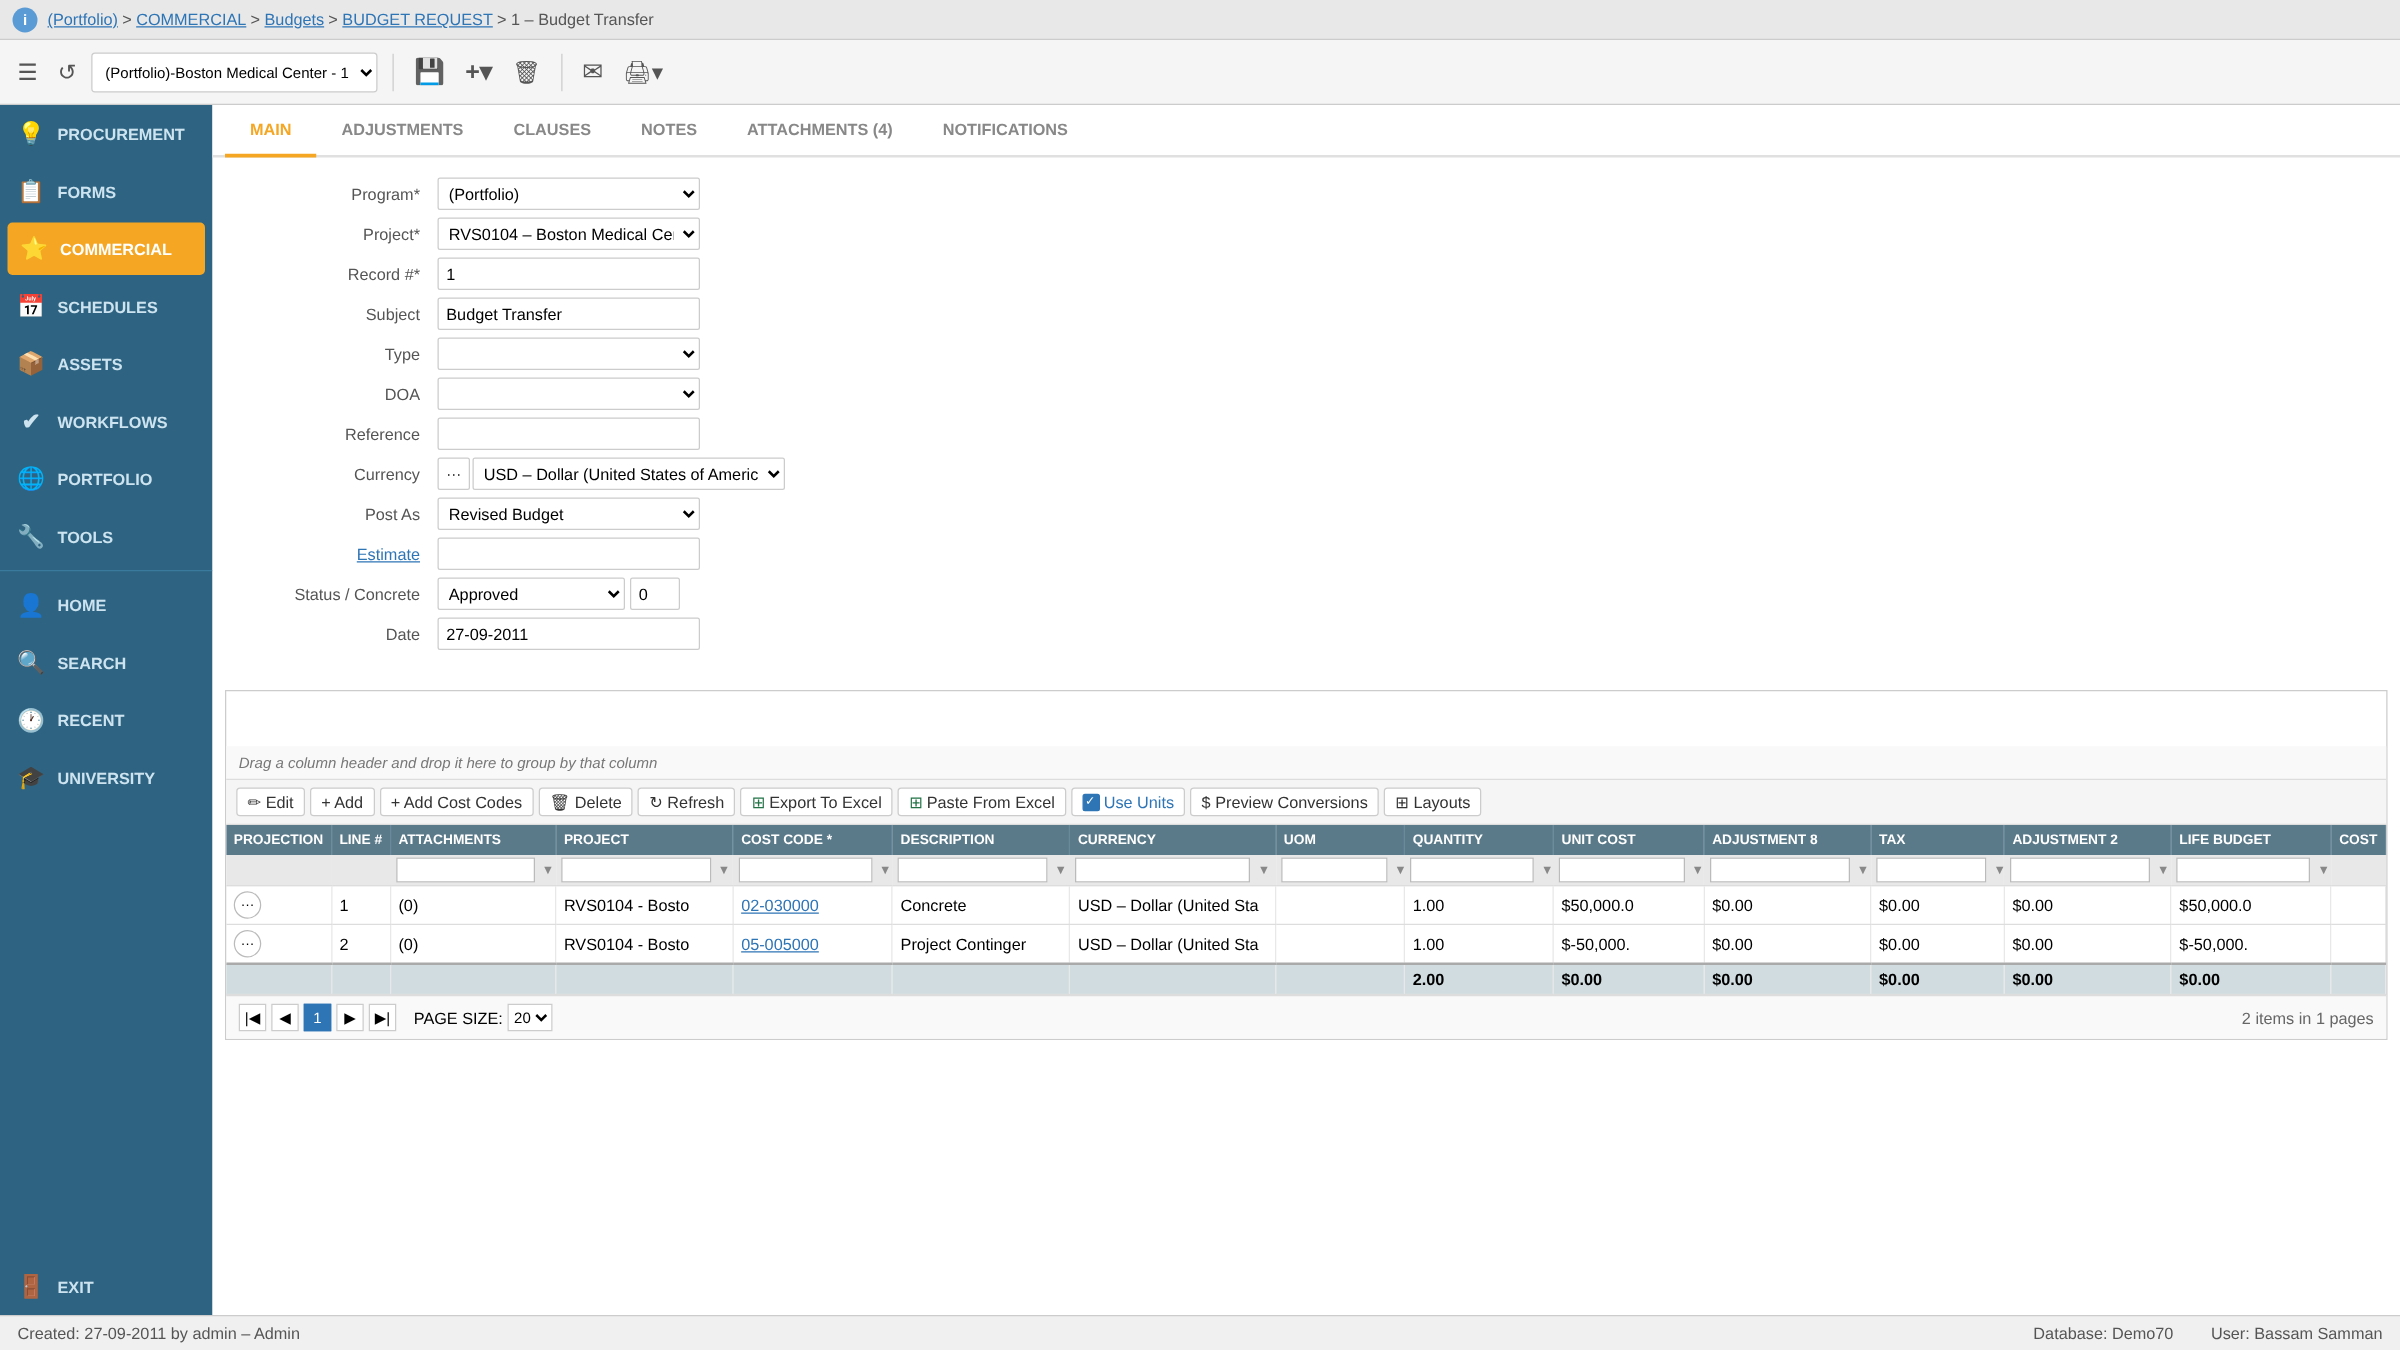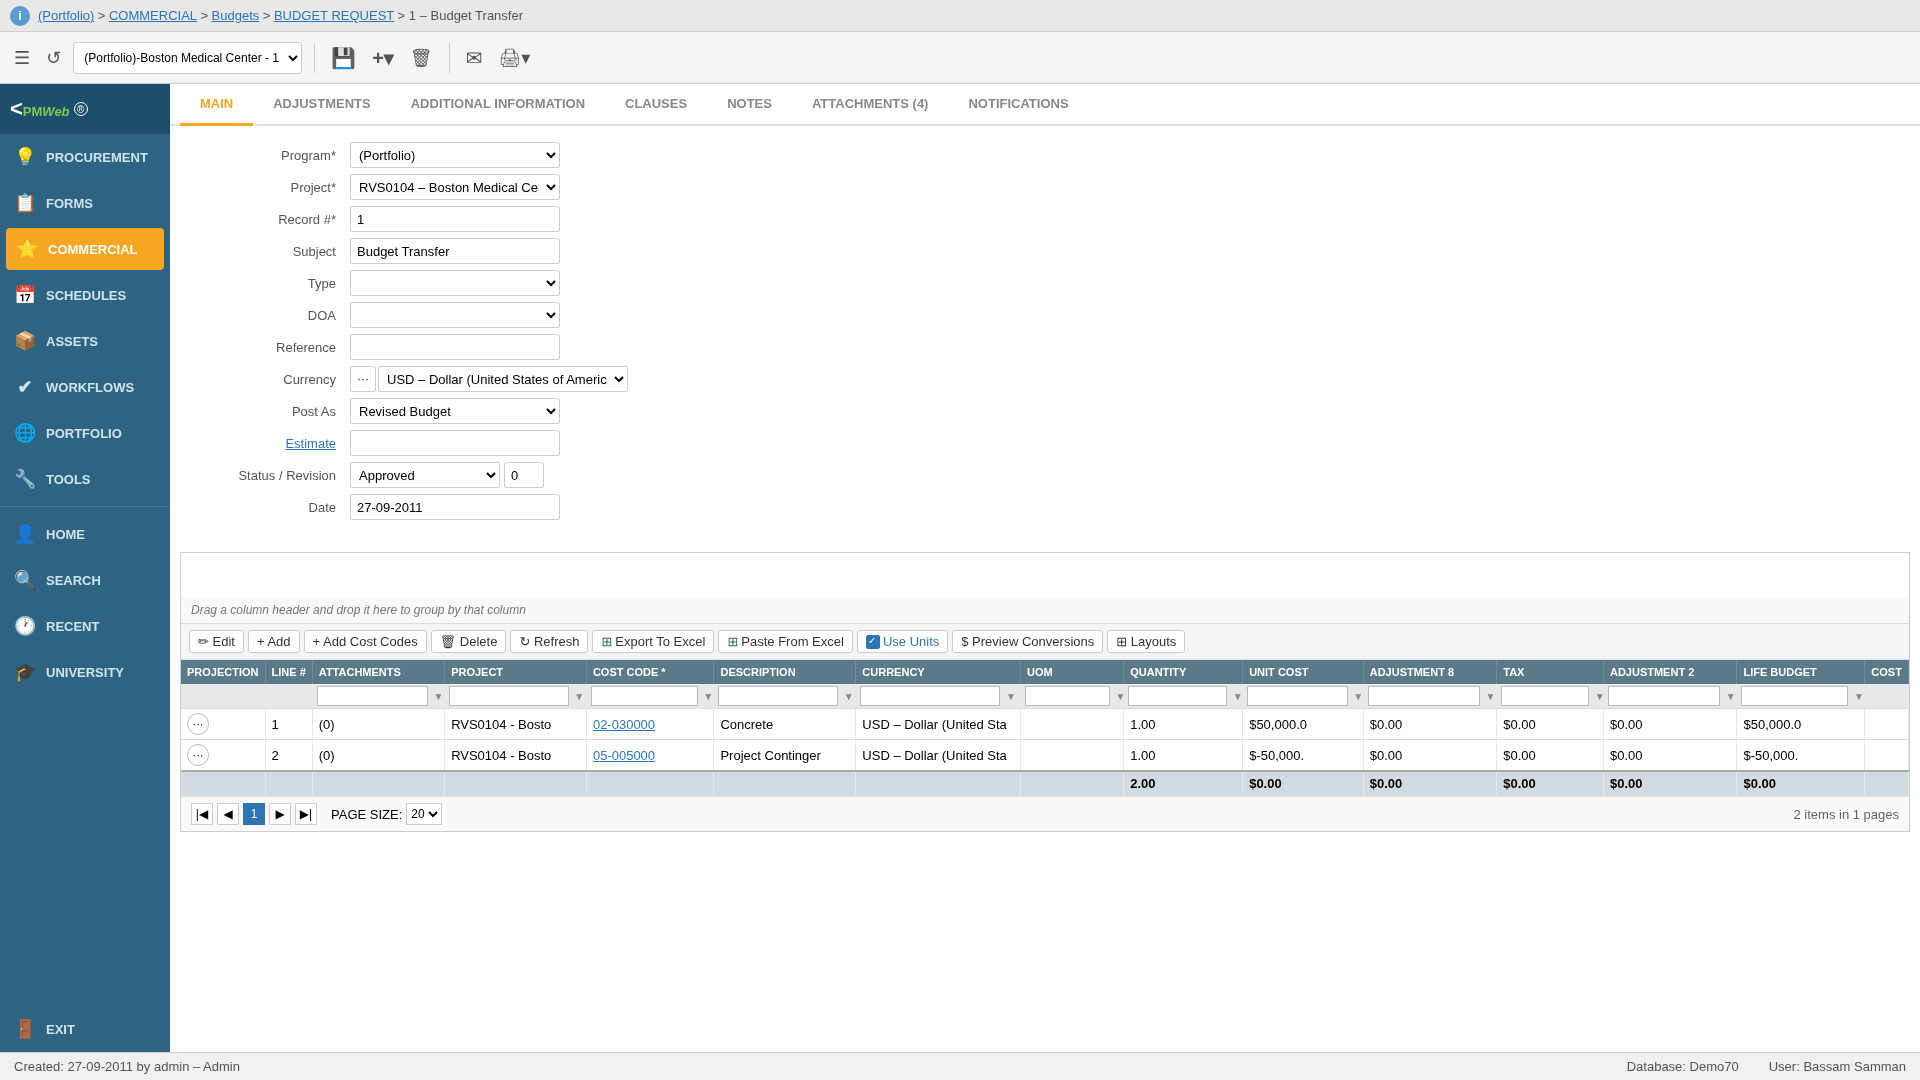--- a/index.html
+++ b/index.html
@@ -109,24 +109,20 @@
   <button class="toolbar-icon-btn" style="font-size:20px; font-weight:bold;">+▾</button>
   <button class="toolbar-icon-btn" style="font-size:18px;">🗑</button>
   <div class="toolbar-separator"></div>
   <button class="toolbar-icon-btn" style="font-size:20px;">✉</button>
   <button class="toolbar-icon-btn" style="font-size:18px;">🖨▾</button>
 </div>
 
 <div id="main-layout">
 
   <div id="sidebar">
-    <div class="sidebar-logo">
-      <span style="color:white;font-size:22px;font-weight:bold;">&lt;<span style="color:#7dc855;">PM</span><span style="color:#7dc855;font-style:italic;">Web</span></span>
-      <span style="margin-left:4px;color:white;font-size:10px;border:1px solid white;border-radius:50%;width:14px;height:14px;display:inline-flex;align-items:center;justify-content:center;">®</span>
-    </div>
 
     <div class="sidebar-item">
       <span class="icon">💡</span>
       <span>PROCUREMENT</span>
     </div>
     <div class="sidebar-item">
       <span class="icon">📋</span>
       <span>FORMS</span>
     </div>
     <div class="sidebar-item active">
@@ -176,21 +172,20 @@
         <span>EXIT</span>
       </div>
     </div>
   </div>
 
   <div id="content">
 
     <div id="tabs">
       <div class="tab active"><span>MAIN</span></div>
       <div class="tab"><span>ADJUSTMENTS</span></div>
-      <div class="tab"><span>ADDITIONAL INFORMATION</span></div>
       <div class="tab"><span>CLAUSES</span></div>
       <div class="tab"><span>NOTES</span></div>
       <div class="tab"><span>ATTACHMENTS (4)</span></div>
       <div class="tab"><span>NOTIFICATIONS</span></div>
     </div>
 
     <div id="form-area">
       <div class="form-row">
         <span class="form-label">Program*</span>
         <select class="form-select wide">
@@ -240,21 +235,21 @@
           <option value="Revised Budget">Revised Budget</option>
         </select>
       </div>
       <div class="form-row">
         <span class="form-label">
           <a class="estimate-link">Estimate</a>
         </span>
         <input class="form-input full" type="text" style="">
       </div>
       <div class="form-row">
-        <span class="form-label">Status / Revision</span>
+        <span class="form-label">Status / Concrete</span>
         <select class="form-select" style="width:150px;">
           <option value="Approved">Approved</option>
         </select>
         <input class="form-input" type="text" style="width: 40px; margin-left: 4px;" value="0">
       </div>
       <div class="form-row">
         <span class="form-label">Date</span>
         <input class="form-input full" type="text" value="27-09-2011" style="">
       </div>
     </div>

